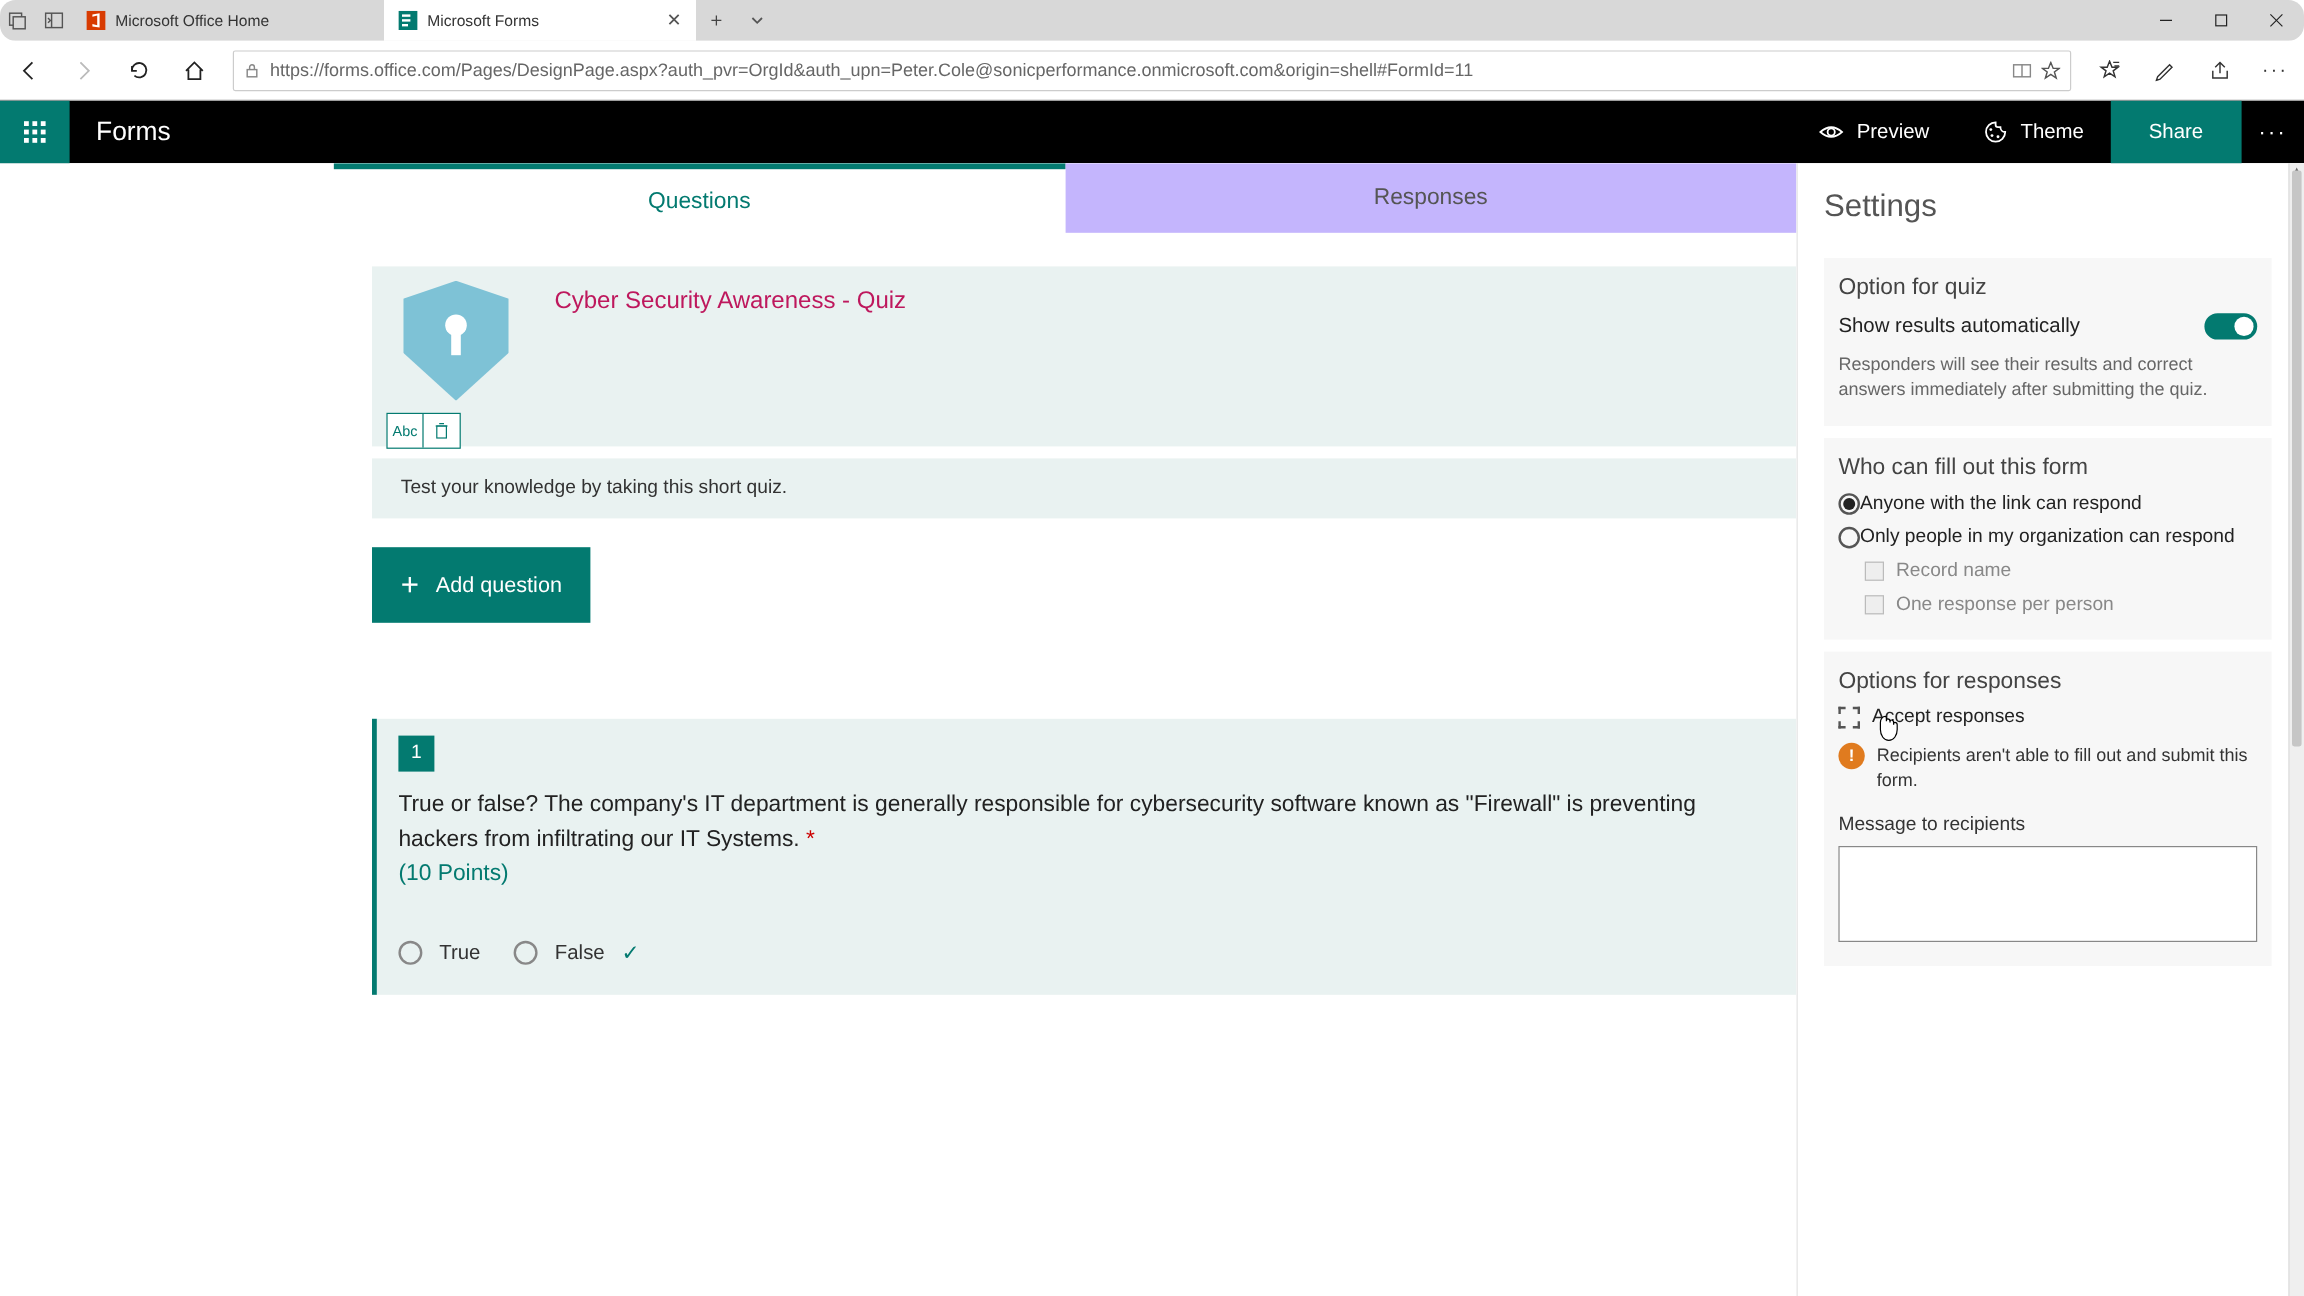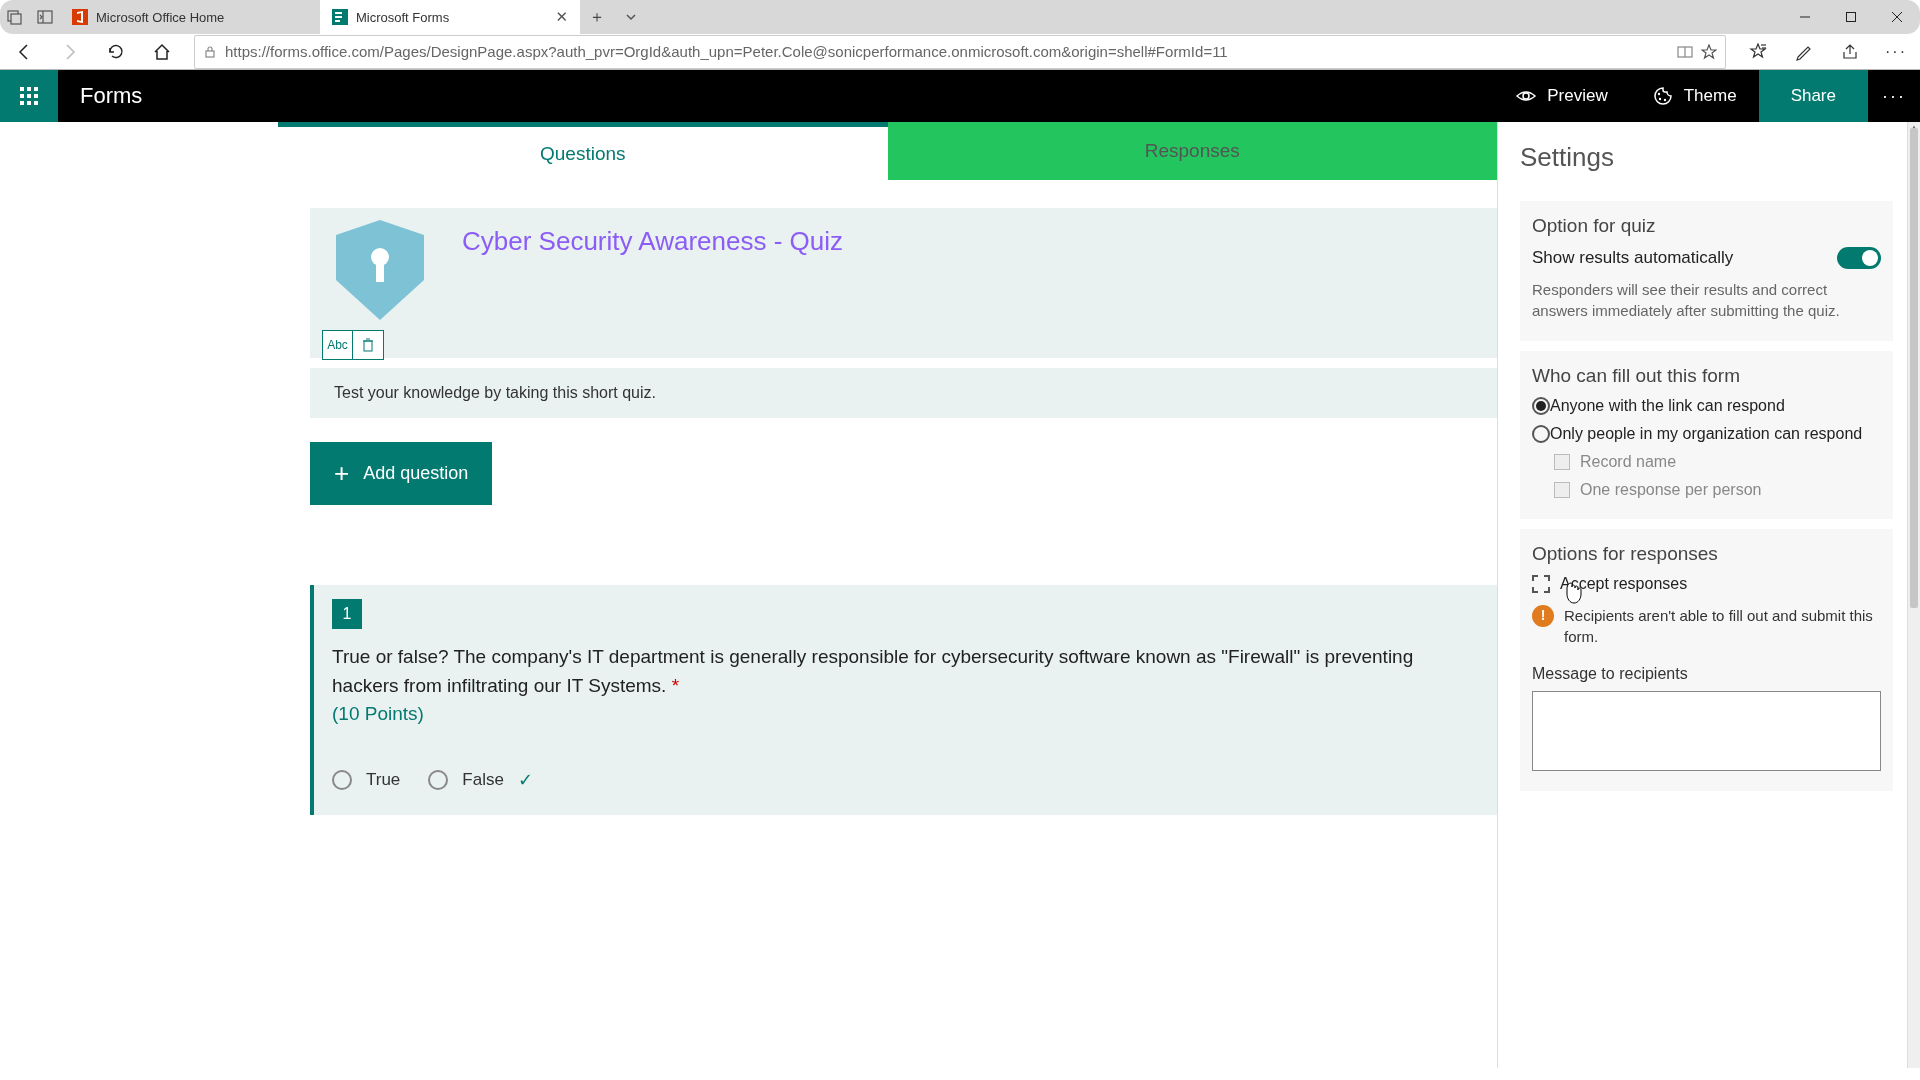--- a/index.html
+++ b/index.html
@@ -11,21 +11,21 @@
 .titlebar-left .ic { width: 22px; height: 22px; display: flex; align-items: center; justify-content: center; color: #333; }
 .tabs { display: flex; height: 34px; }
 .tab { display: flex; align-items: center; padding: 0 12px; height: 34px; min-width: 260px; gap: 8px; font-size: 13px; color: #333; position: relative; }
 .tab.active { background: #fff; }
 .tab .favicon { width: 16px; height: 16px; }
 .tab .close { font-size: 15px; color: #555; margin-left: auto; }
 .newtab, .tabmore { width: 34px; height: 34px; display: flex; align-items: center; justify-content: center; color: #444; }
 .win-controls { margin-left: auto; display: flex; }
 .win-controls .wc { width: 46px; height: 34px; display: flex; align-items: center; justify-content: center; color: #222; font-size: 12px; }
 
-.addrbar { height: 36px; background: #fff; border-bottom: 1px solid #b8b8b8; display: flex; align-items: center; padding: 0 10px; gap: 18px; }
+.addrbar { height: 50px; background: #fff; border-bottom: 1px solid #b8b8b8; display: flex; align-items: center; padding: 0 10px; gap: 18px; }
 .addrbar .navbtn { width: 28px; height: 28px; display: flex; align-items: center; justify-content: center; color: #222; }
 .addrbar .navbtn.disabled { color: #aaa; }
 .urlbox { flex: 1; height: 34px; border: 1px solid #ccc; border-radius: 2px; display: flex; align-items: center; padding: 0 8px; gap: 8px; color: #666; font-size: 15px; overflow: hidden; }
 .urlbox .url { white-space: nowrap; overflow: hidden; flex: 1; }
 .addrbar .rbtn { width: 28px; height: 28px; display: flex; align-items: center; justify-content: center; color: #333; }
 
 
 .app-header { height: 52px; background: #000; display: flex; align-items: center; }
 .waffle { width: 58px; height: 52px; background: #037a70; display: flex; align-items: center; justify-content: center; }
 .waffle-grid { display: grid; grid-template-columns: repeat(3, 4px); grid-template-rows: repeat(3, 4px); gap: 3px; }
@@ -40,33 +40,33 @@
 .workspace { display: flex; height: calc(100% - 134px); background: #fff; }
 .left-gutter { width: 278px; }
 .main { flex: 1; background: #fff; position: relative; padding-top: 0; overflow: hidden; }
 .right-panel { width: 410px; border-left: 1px solid #ddd; padding: 20px 0 0 0; overflow: hidden; }
 .right-scroll { width: 13px; background: #efefef; border-left: 1px solid #ddd; position: relative; }
 .right-scroll .thumb { position: absolute; top: 6px; left: 2px; right: 2px; height: 480px; background: #c6c6c6; border-radius: 2px; }
 .right-scroll .arr { position: absolute; left: 0; right: 0; text-align: center; font-size: 9px; color: #666; }
 
 
 .mtabs { display: flex; height: 58px; }
-.mtab { flex: 1; display: flex; align-items: center; justify-content: center; font-size: 19px; color: #555; background: #22c55e; }
+.mtab { flex: 1; display: flex; align-items: center; justify-content: center; font-size: 19px; color: #555; background: #c4b5fd; }
 .mtab.active { color: #037a70; border-top: 5px solid #037a70; background: #fff; }
 
 
 .form-hdr { margin: 28px 0 0 32px; background: #e9f2f1; display: flex; position: relative; min-height: 150px; }
 .shield-wrap { width: 140px; display: flex; align-items: flex-start; justify-content: center; padding-top: 12px; position: relative; }
 .shield { width: 88px; height: 100px; background: #7ec2d6; clip-path: polygon(50% 0, 100% 15%, 100% 60%, 50% 100%, 0 60%, 0 15%); position: relative; }
 .shield .keyhole { position: absolute; top: 28px; left: 50%; transform: translateX(-50%); width: 18px; height: 18px; background: #fff; border-radius: 50%; }
 .shield .keyhole::after { content: ''; position: absolute; top: 14px; left: 5px; width: 8px; height: 20px; background: #fff; }
 .img-tools { position: absolute; bottom: -2px; left: 12px; display: flex; border: 1px solid #037a70; background: #fff; }
 .img-tools .t { width: 30px; height: 28px; display: flex; align-items: center; justify-content: center; border-right: 1px solid #037a70; color: #037a70; font-size: 12px; }
 .img-tools .t:last-child { border-right: none; }
-.form-title { padding: 18px 18px 0 12px; font-size: 26px; color: #8b5cf6; }
+.form-title { padding: 18px 18px 0 12px; font-size: 20px; color: #be185d; }
 .form-desc { margin: 10px 0 0 32px; background: #e9f2f1; padding: 16px 24px; font-size: 16px; color: #333; }
 
 
 .addq { margin: 24px 0 0 32px; display: inline-flex; align-items: center; gap: 14px; background: #037a70; color: #fff; padding: 16px 24px; font-size: 18px; }
 .addq .plus { font-size: 26px; font-weight: 300; }
 
 
 .qcard { margin: 80px 0 0 32px; background: #e9f2f1; border-left: 4px solid #037a70; padding: 14px 0 24px 0; }
 .qnum { width: 30px; height: 30px; background: #037a70; color: #fff; display: flex; align-items: center; justify-content: center; font-size: 16px; margin-left: 18px; }
 .qtext { padding: 14px 18px 0 18px; font-size: 19px; color: #222; line-height: 1.5; }

